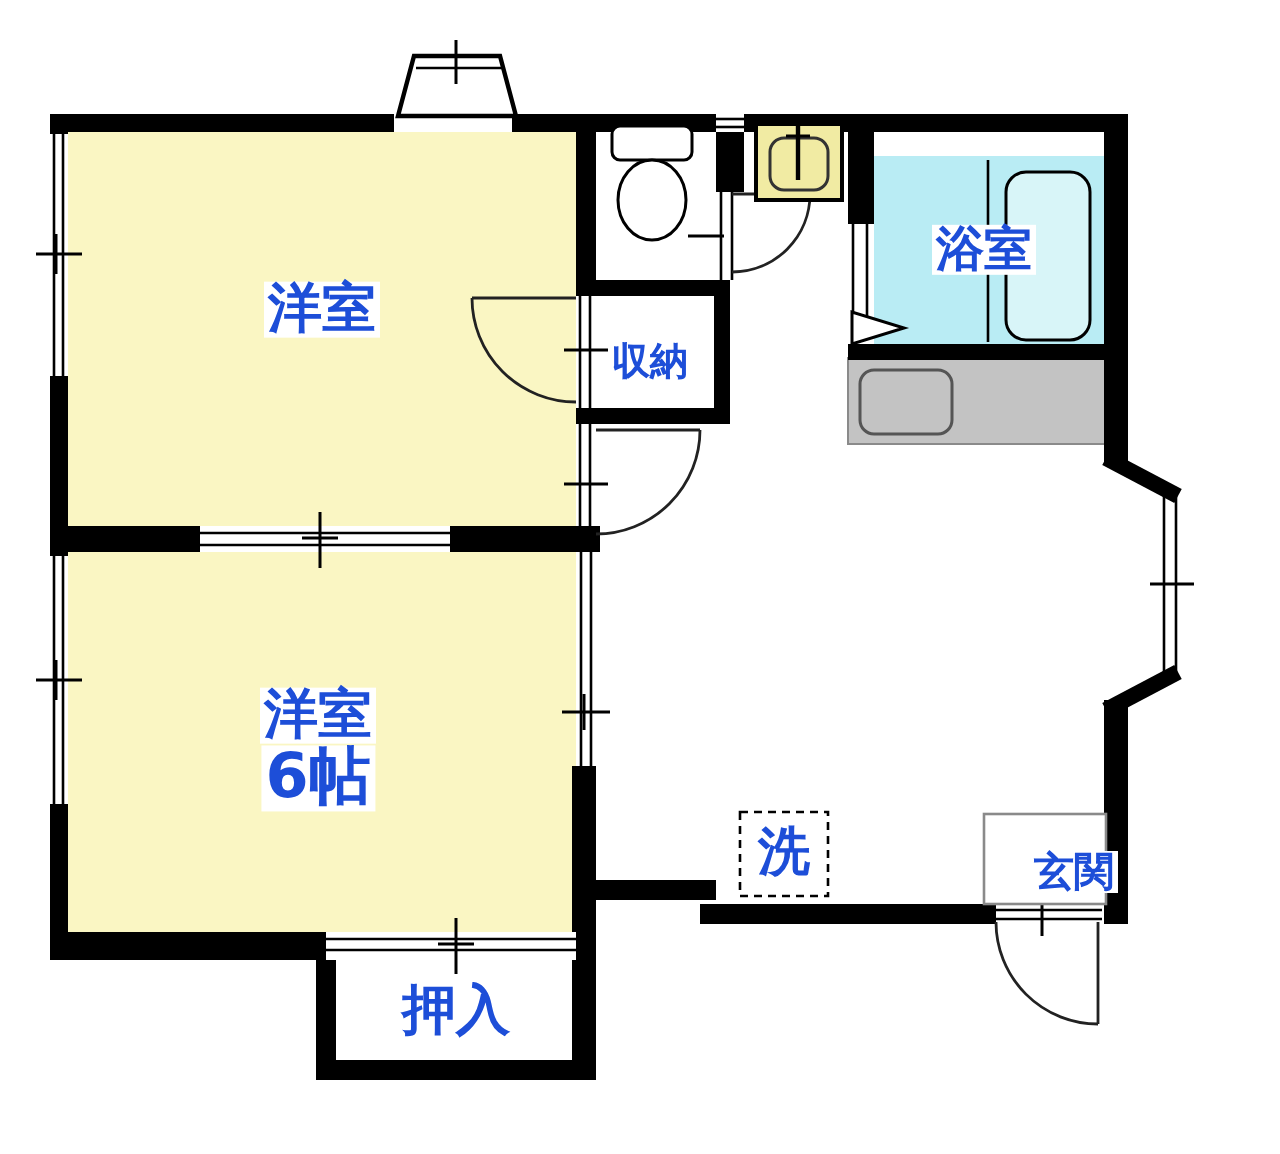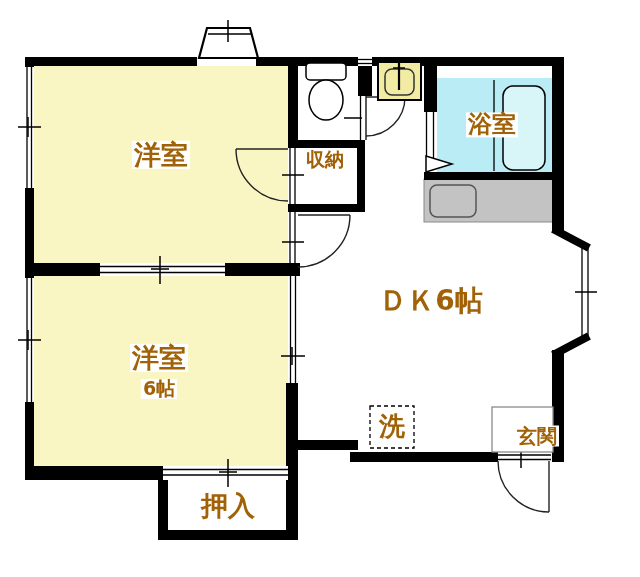--- a/index.html
+++ b/index.html
@@ -14,21 +14,21 @@
   .tub-fill   { fill:var(--tub-fill,#D8F5F8); }
   .counter-fill { fill:var(--counter-fill,#C3C3C3); }
   .basin-fill { fill:var(--basin-fill,#F1EBA3); }
   .win { stroke:#000; stroke-width:1.3; fill:none; }
   .tick { stroke:#000; stroke-width:1.5; fill:none; }
   .thin { stroke:#000; stroke-width:1.3; fill:none; }
   .arc { stroke:#222; stroke-width:1.4; fill:none; }
   .fixture { stroke:#000; stroke-width:1.5; fill:#fff; }
   .lbl {
     position:absolute; transform:translate(-50%,-50%);
-    font-weight:bold; color:#a16207; white-space:nowrap;
+    font-weight:bold; color:#1d4ed8; white-space:nowrap;
     background:#fff; padding:0 2px; line-height:1.05; text-align:center;
   }
 </style>
 </head>
 <body>
 
 <div id="stage">
   <svg id="plan-svg" width="640" height="577" viewBox="0 0 640 577">
 
     <rect class="room-fill" x="34" y="66" width="254" height="197"></rect>
@@ -201,26 +201,25 @@
         <rect class="tub-fill" x="503" y="86" width="42" height="84" rx="10" stroke="#000" stroke-width="1.5"></rect>
       </g>
       <rect x="370" y="406" width="44" height="42" fill="#fff" stroke="#000" stroke-width="1.3" stroke-dasharray="4,3"></rect>
       <rect x="492" y="407" width="61" height="45" fill="#fff" stroke="#8a8a8a" stroke-width="1.3"></rect>
     </g>
   </svg>
 
   <div class="lbl" style="left:161px;top:155px;font-size:27px">洋室</div>
 
   <div class="lbl" style="left:159px;top:358px;font-size:27px">洋室</div>
-  <div class="lbl" style="left:159px;top:389px;font-size:19px">6帖</div>
-
-  <div class="lbl" style="left:431px;top:301px;font-size:28px">ＤＫ6帖</div>
+  <div class="lbl" style="left:159px;top:389px;font-size:31px">6帖</div>
+
 
   <div class="lbl" style="left:492px;top:125px;font-size:24px">浴室</div>
 
-  <div class="lbl" style="left:325px;top:160px;font-size:19px">収納</div>
+  <div class="lbl" style="left:325px;top:182px;font-size:19px">収納</div>
 
   <div class="lbl" style="left:228px;top:506px;font-size:27px">押入</div>
 
   <div class="lbl" style="left:537px;top:436px;font-size:20px">玄関</div>
 
   <div class="lbl" style="left:392px;top:427px;font-size:26px;background:transparent">洗</div>
 </div>
 
 </body></html>

